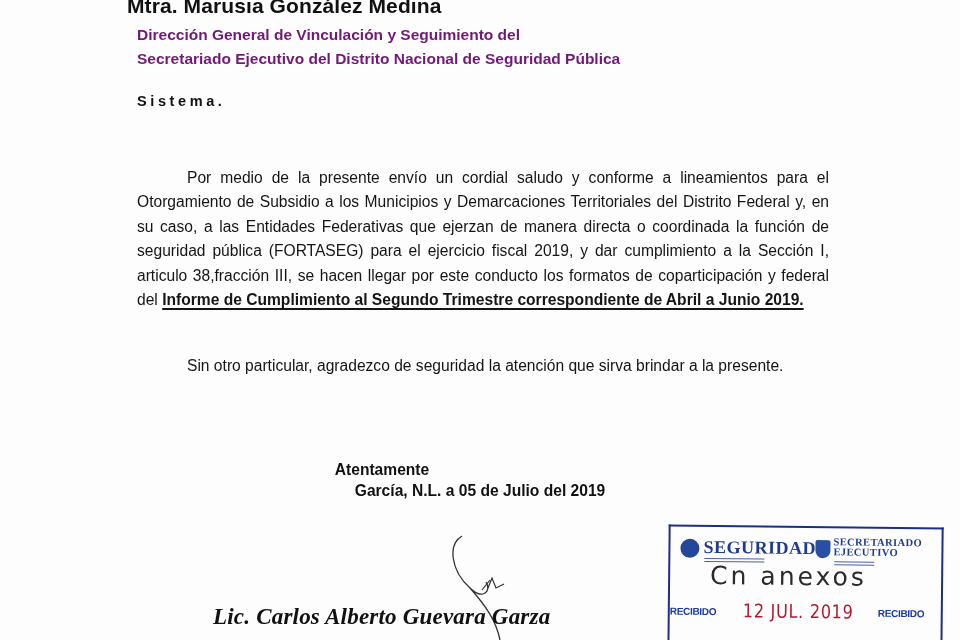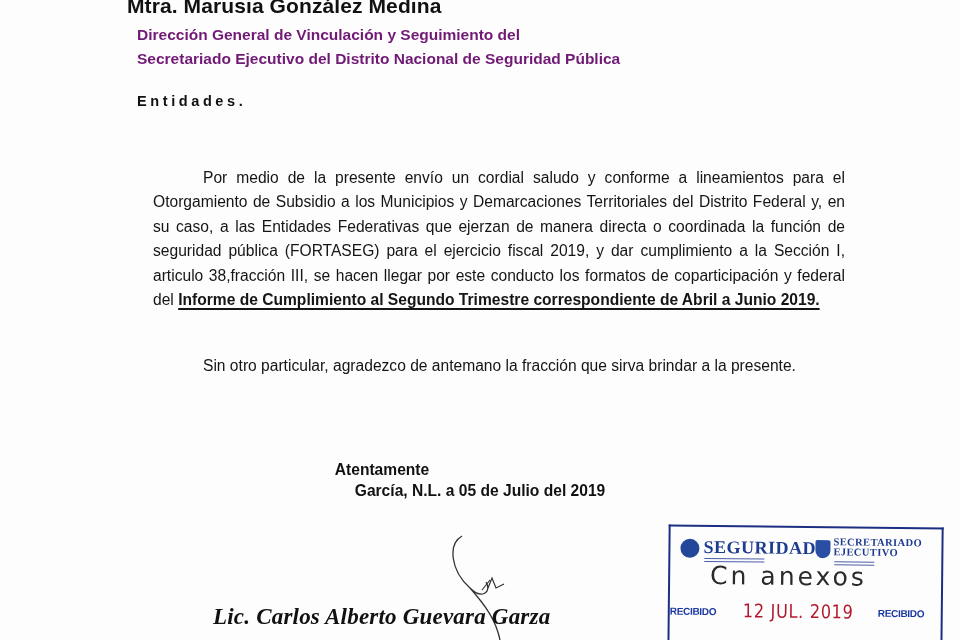--- a/index.html
+++ b/index.html
@@ -8,21 +8,21 @@
       background: #fefdfe; color: #111;
       font-family: "Liberation Sans", sans-serif;
     }
     .abs { position: absolute; white-space: nowrap; }
     .recipient-name { left: 127px; top: -6px; font-size: 21px; font-weight: bold; letter-spacing: 0.1px; }
     .recipient-line { left: 137px; font-size: 15.5px; font-weight: bold; color: #701a75; }
     .presente { left: 137px; top: 93px; font-size: 14.5px; font-weight: bold; letter-spacing: 3.6px; }
     .para {
       position: absolute; left: 137px; width: 692px;
       font-size: 15.6px; line-height: 24.4px; text-align: justify;
-      text-align-last: left; color: #151515; margin-left: 16px;
+      text-align-last: left; color: #151515;
     }
     .para .indent { display: inline-block; width: 50px; }
     .para u { font-weight: bold; text-decoration-thickness: 1.5px; text-underline-offset: 3px; }
     .p1 { top: 166px; }
     .p2 { top: 354px; }
     .closing { left: 0; width: 960px; text-align: center; font-weight: bold; font-size: 15.6px; }
     .atentamente { top: 461px; left: 0; width: 764px; }
     .place-date { top: 482px; left: 0; width: 960px; }
     .signer { left: 213px; top: 604px; font-family: "Liberation Serif", serif; font-style: italic; font-weight: bold; font-size: 23px; letter-spacing: 0.2px; }
     .signature { position: absolute; left: 440px; top: 530px; width: 130px; height: 110px; }
@@ -46,25 +46,25 @@
   </style>
 </head>
 <body>
 
 <div>
 
   <div class="abs recipient-name">Mtra. Marusia González Medina</div>
   <div class="abs recipient-line" style="top:26px">Dirección General de Vinculación y Seguimiento del</div>
   <div class="abs recipient-line" style="top:50px">Secretariado Ejecutivo del Distrito Nacional de Seguridad Pública</div>
 
-  <div class="abs presente">Entidades.</div>
+  <div class="abs presente">Sistema.</div>
 
   <div class="para p1"><span class="indent"></span><span>Por medio de la presente envío un cordial saludo y conforme a lineamientos para el Otorgamiento de Subsidio a los Municipios y Demarcaciones Territoriales del Distrito Federal y, en su caso, a las Entidades Federativas que ejerzan de manera directa o coordinada la función de seguridad pública (FORTASEG) para el ejercicio fiscal 2019, y dar cumplimiento a la Sección I, articulo 38,fracción III, se hacen llegar por este conducto los formatos de coparticipación y federal del</span> <u>Informe de Cumplimiento al Segundo Trimestre correspondiente de Abril a Junio 2019.</u></div>
 
-  <div class="para p2"><span class="indent"></span><span>Sin otro particular, agradezco de antemano la fracción que sirva brindar a la presente.</span></div>
+  <div class="para p2"><span class="indent"></span><span>Sin otro particular, agradezco de seguridad la atención que sirva brindar a la presente.</span></div>
 
   <div class="abs closing atentamente">Atentamente</div>
   <div class="abs closing place-date">García, N.L. a 05 de Julio del 2019</div>
 
   <svg class="signature" viewBox="0 0 130 110">
     <path d="M22 6 C8 14, 10 40, 30 58 C42 70, 52 62, 46 52 M30 58 C45 75, 56 90, 60 110" fill="none" stroke="#333" stroke-width="1.3"></path>
     <path d="M42 60 L50 50 M48 58 L52 48 L56 58 L64 54" fill="none" stroke="#333" stroke-width="1.2"></path>
   </svg>
 
   <div class="abs signer">Lic. Carlos Alberto Guevara Garza</div>

